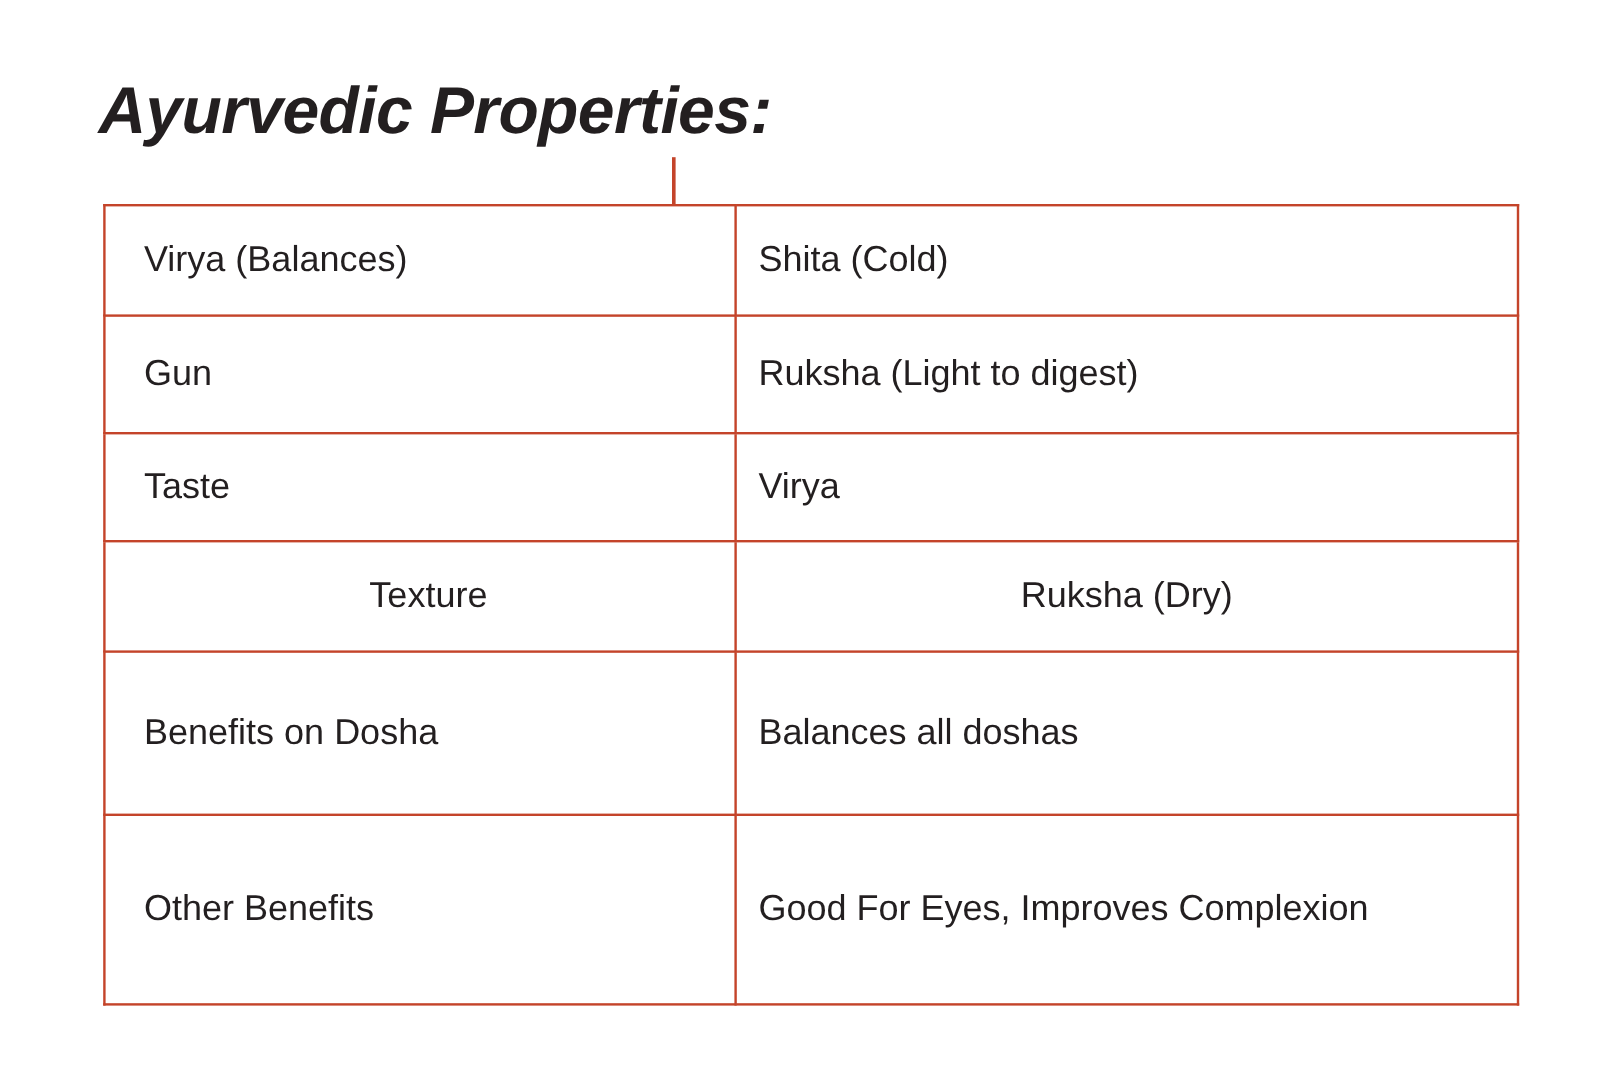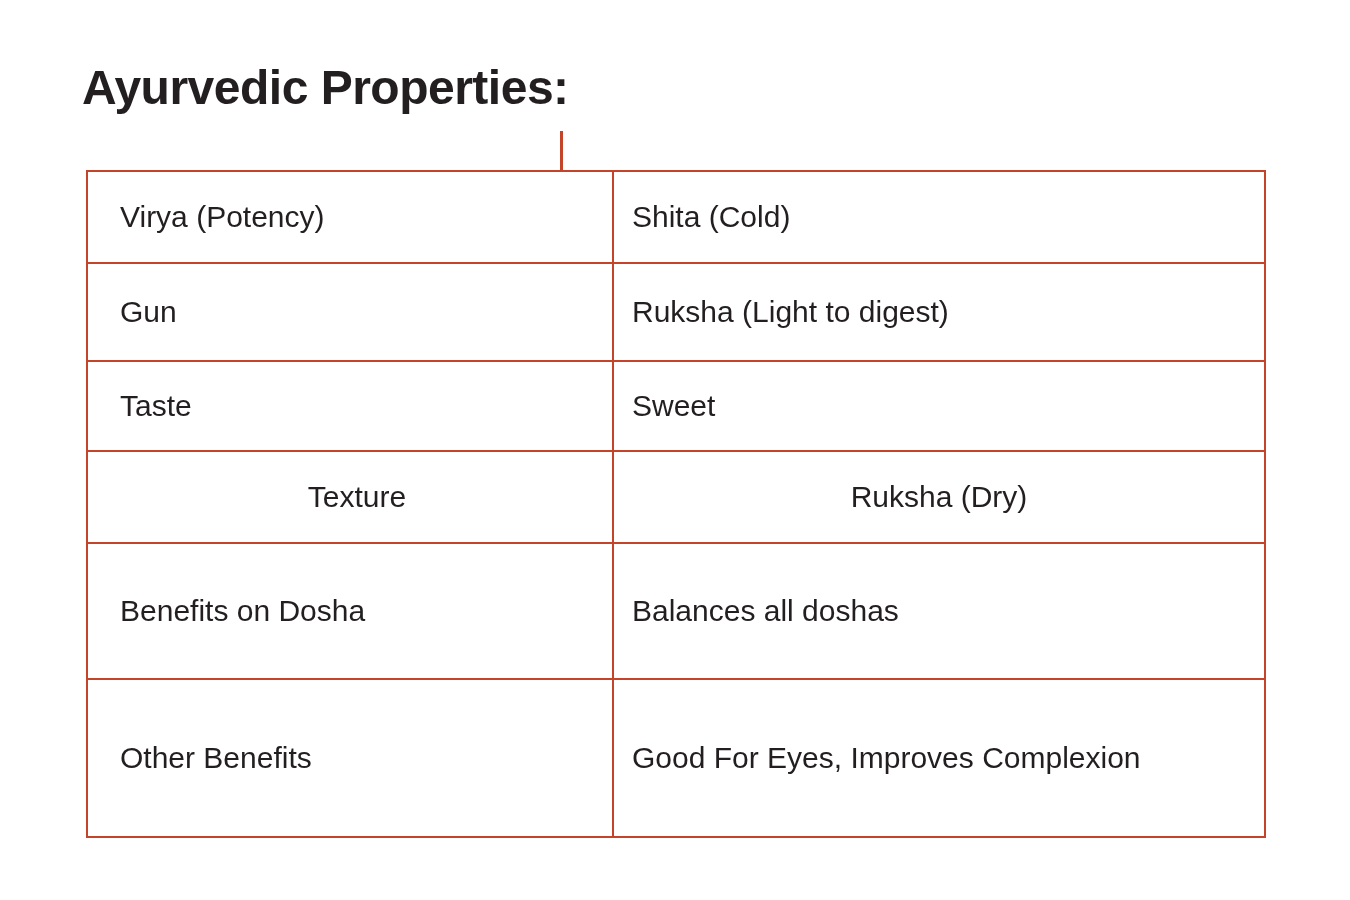--- a/index.html
+++ b/index.html
@@ -19,26 +19,27 @@
     position: relative;
     width: 1350px;
     height: 900px;
     box-sizing: border-box;
   }
 
   .title {
     position: absolute;
     left: 82px;
     top: 62px;
-    font-size: 48px;
+    font-size: 55px;
     font-weight: bold;
     letter-spacing: -0.5px;
     color: #231f20;
     line-height: 1.1;
     white-space: nowrap;
+    font-style: italic;
   }
 
   
   .top-tick {
     position: absolute;
     left: 560px;
     top: 131px;
     width: 3px;
     height: 39px;
     background: #c4442a;
@@ -92,30 +93,30 @@
 <div class="page">
 
   <div class="title">Ayurvedic Properties:</div>
 
   <div class="top-tick"></div>
 
   <div class="table-wrap">
     <table class="props">
       <tbody>
         <tr class="r1">
-          <td class="label">Virya (Potency)</td>
+          <td class="label">Virya (Balances)</td>
           <td class="value">Shita (Cold)</td>
         </tr>
         <tr class="r2">
           <td class="label">Gun</td>
           <td class="value">Ruksha (Light to digest)</td>
         </tr>
         <tr class="r3">
           <td class="label">Taste</td>
-          <td class="value">Sweet</td>
+          <td class="value">Virya</td>
         </tr>
         <tr class="r4">
           <td class="label">Texture</td>
           <td class="value">Ruksha (Dry)</td>
         </tr>
         <tr class="r5">
           <td class="label">Benefits on Dosha</td>
           <td class="value">Balances all doshas</td>
         </tr>
         <tr class="r6">

